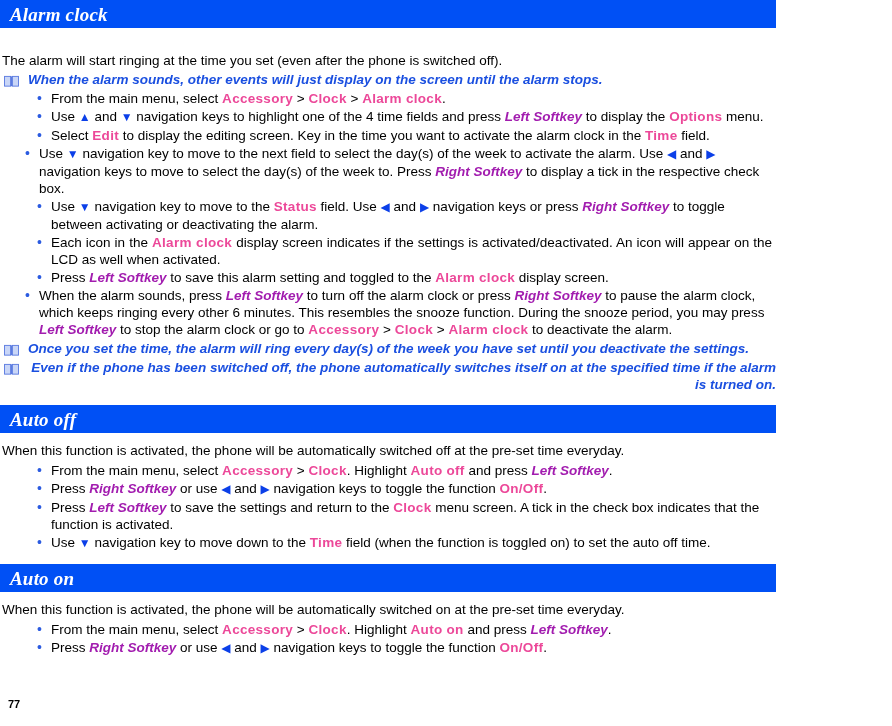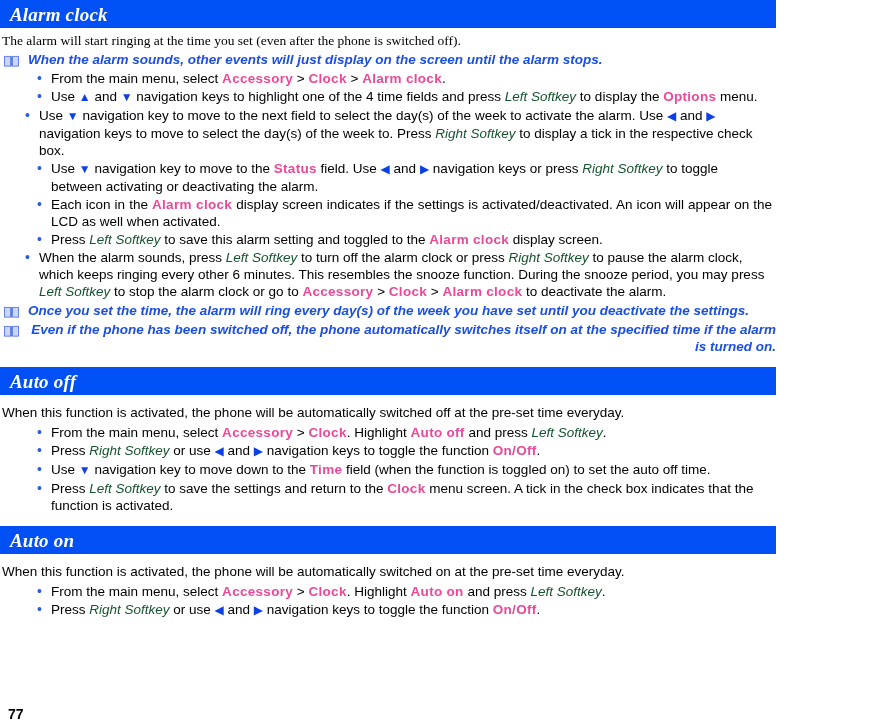--- a/index.html
+++ b/index.html
@@ -107,43 +107,43 @@
   
   .ui {           
     color: #ec4899;
     font-weight: bold;
     letter-spacing: 0.3px;
   }
   .sep {
     color: #000000;
   }
   .softkey {      
-    color: #14532d;
-    font-weight: normal;
+    color: #a21caf;
+    font-weight: bold;
     font-style: italic;
   }
   .arrow {
     color: #0B3FE8;
     font-size: 12px;
     letter-spacing: 0;
   }
 
   
   .gap-before-bar { margin-top: 12px; }
 
   .page-number {
     position: absolute;
     left: 8px;
-    bottom: 4px;
-    font-size: 14px;
+    bottom: 16px;
+    font-size: 11px;
     font-weight: bold;
     color: #000000;
   }
 
-  .sec-alarm .intro { margin-top: 4px; font-family: Liberation Serif, serif; }
+  .sec-alarm .intro { margin-top: 24px; }
   .sec-auto .intro  { margin-top: 9px; margin-bottom: 3px; }
 </style>
 </head>
 <body>
 
 <div class="page">
 
   <div class="sec-alarm">
 
     <div class="section-bar">
@@ -162,20 +162,21 @@
       </span>
       <span class="note-text">When the alarm sounds, other events will just display on the screen until the alarm stops.</span>
     </div>
 
     <ul class="bullets">
 
       <li><span>From the main menu, select </span><span class="ui">Accessory</span><span class="sep"> &gt; </span><span class="ui">Clock</span><span class="sep"> &gt; </span><span class="ui">Alarm clock</span><span>.</span></li>
 
       <li><span>Use </span><span class="arrow">▲</span><span> and </span><span class="arrow">▼</span><span> navigation keys to highlight one of the 4 time fields and press </span><span class="softkey">Left Softkey</span><span>  to display the </span><span class="ui">Options</span><span> menu.</span></li>
 
+      <li><span>Select </span><span class="ui">Edit</span><span> to display the editing screen. Key in the time you want to activate the alarm clock in the </span><span class="ui">Time</span><span> field.</span></li>
 
       <li class="wide"><span>Use </span><span class="arrow">▼</span><span> navigation key to move to the next field to select the day(s) of the week to activate the alarm. Use </span><span class="arrow">◀</span><span> and </span><span class="arrow">▶</span><span> navigation keys to move to select  the day(s) of the week to. Press </span><span class="softkey">Right Softkey</span><span> to display a tick in the respective check box.</span></li>
 
       <li><span>Use </span><span class="arrow">▼</span><span> navigation key to move to the </span><span class="ui">Status</span><span> field. Use </span><span class="arrow">◀</span><span> and </span><span class="arrow">▶</span><span> navigation keys or press </span><span class="softkey">Right Softkey</span><span> to toggle between activating or deactivating the alarm.</span></li>
 
       <li class="justify"><span>Each icon in the </span><span class="ui">Alarm clock</span><span> display screen indicates if the settings is activated/deactivated. An icon will appear on the LCD as well when activated.</span></li>
 
 
       <li><span>Press </span><span class="softkey">Left Softkey</span><span> to save this alarm setting and toggled to the </span><span class="ui">Alarm clock</span><span> display screen.</span></li>
 
@@ -211,23 +212,23 @@
       <span class="title">Auto off</span>
     </div>
 
     <p class="intro">When this function is activated, the phone will be automatically switched off at the pre-set time everyday.</p>
 
     <ul class="bullets">
       <li><span>From the main menu, select </span><span class="ui">Accessory</span><span class="sep"> &gt; </span><span class="ui">Clock</span><span>. Highlight </span><span class="ui">Auto off</span><span> and press </span><span class="softkey">Left Softkey</span><span>.</span></li>
 
       <li><span>Press </span><span class="softkey">Right Softkey</span><span> or use </span><span class="arrow">◀</span><span> and </span><span class="arrow">▶</span><span> navigation keys to toggle the function </span><span class="ui">On/Off</span><span>.</span></li>
 
+      <li><span>Press </span><span class="softkey">Left Softkey</span><span> to save the settings and return to the </span><span class="ui">Clock</span><span> menu screen. A tick in the check box indicates that the function is activated.</span></li>
+
       <li><span>Use </span><span class="arrow">▼</span><span> navigation key to move down to the </span><span class="ui">Time</span><span> field (when the function is toggled on) to set the auto off time.</span></li>
-
-      <li><span>Press </span><span class="softkey">Left Softkey</span><span> to save the settings and return to the </span><span class="ui">Clock</span><span> menu screen. A tick in the check box indicates that the function is activated.</span></li>
     </ul>
   </div>
 
   <div class="sec-auto gap-before-bar">
 
     <div class="section-bar">
       <span class="title">Auto on</span>
     </div>
 
     <p class="intro">When this function is activated, the phone will be automatically switched on at the pre-set time everyday.</p>

